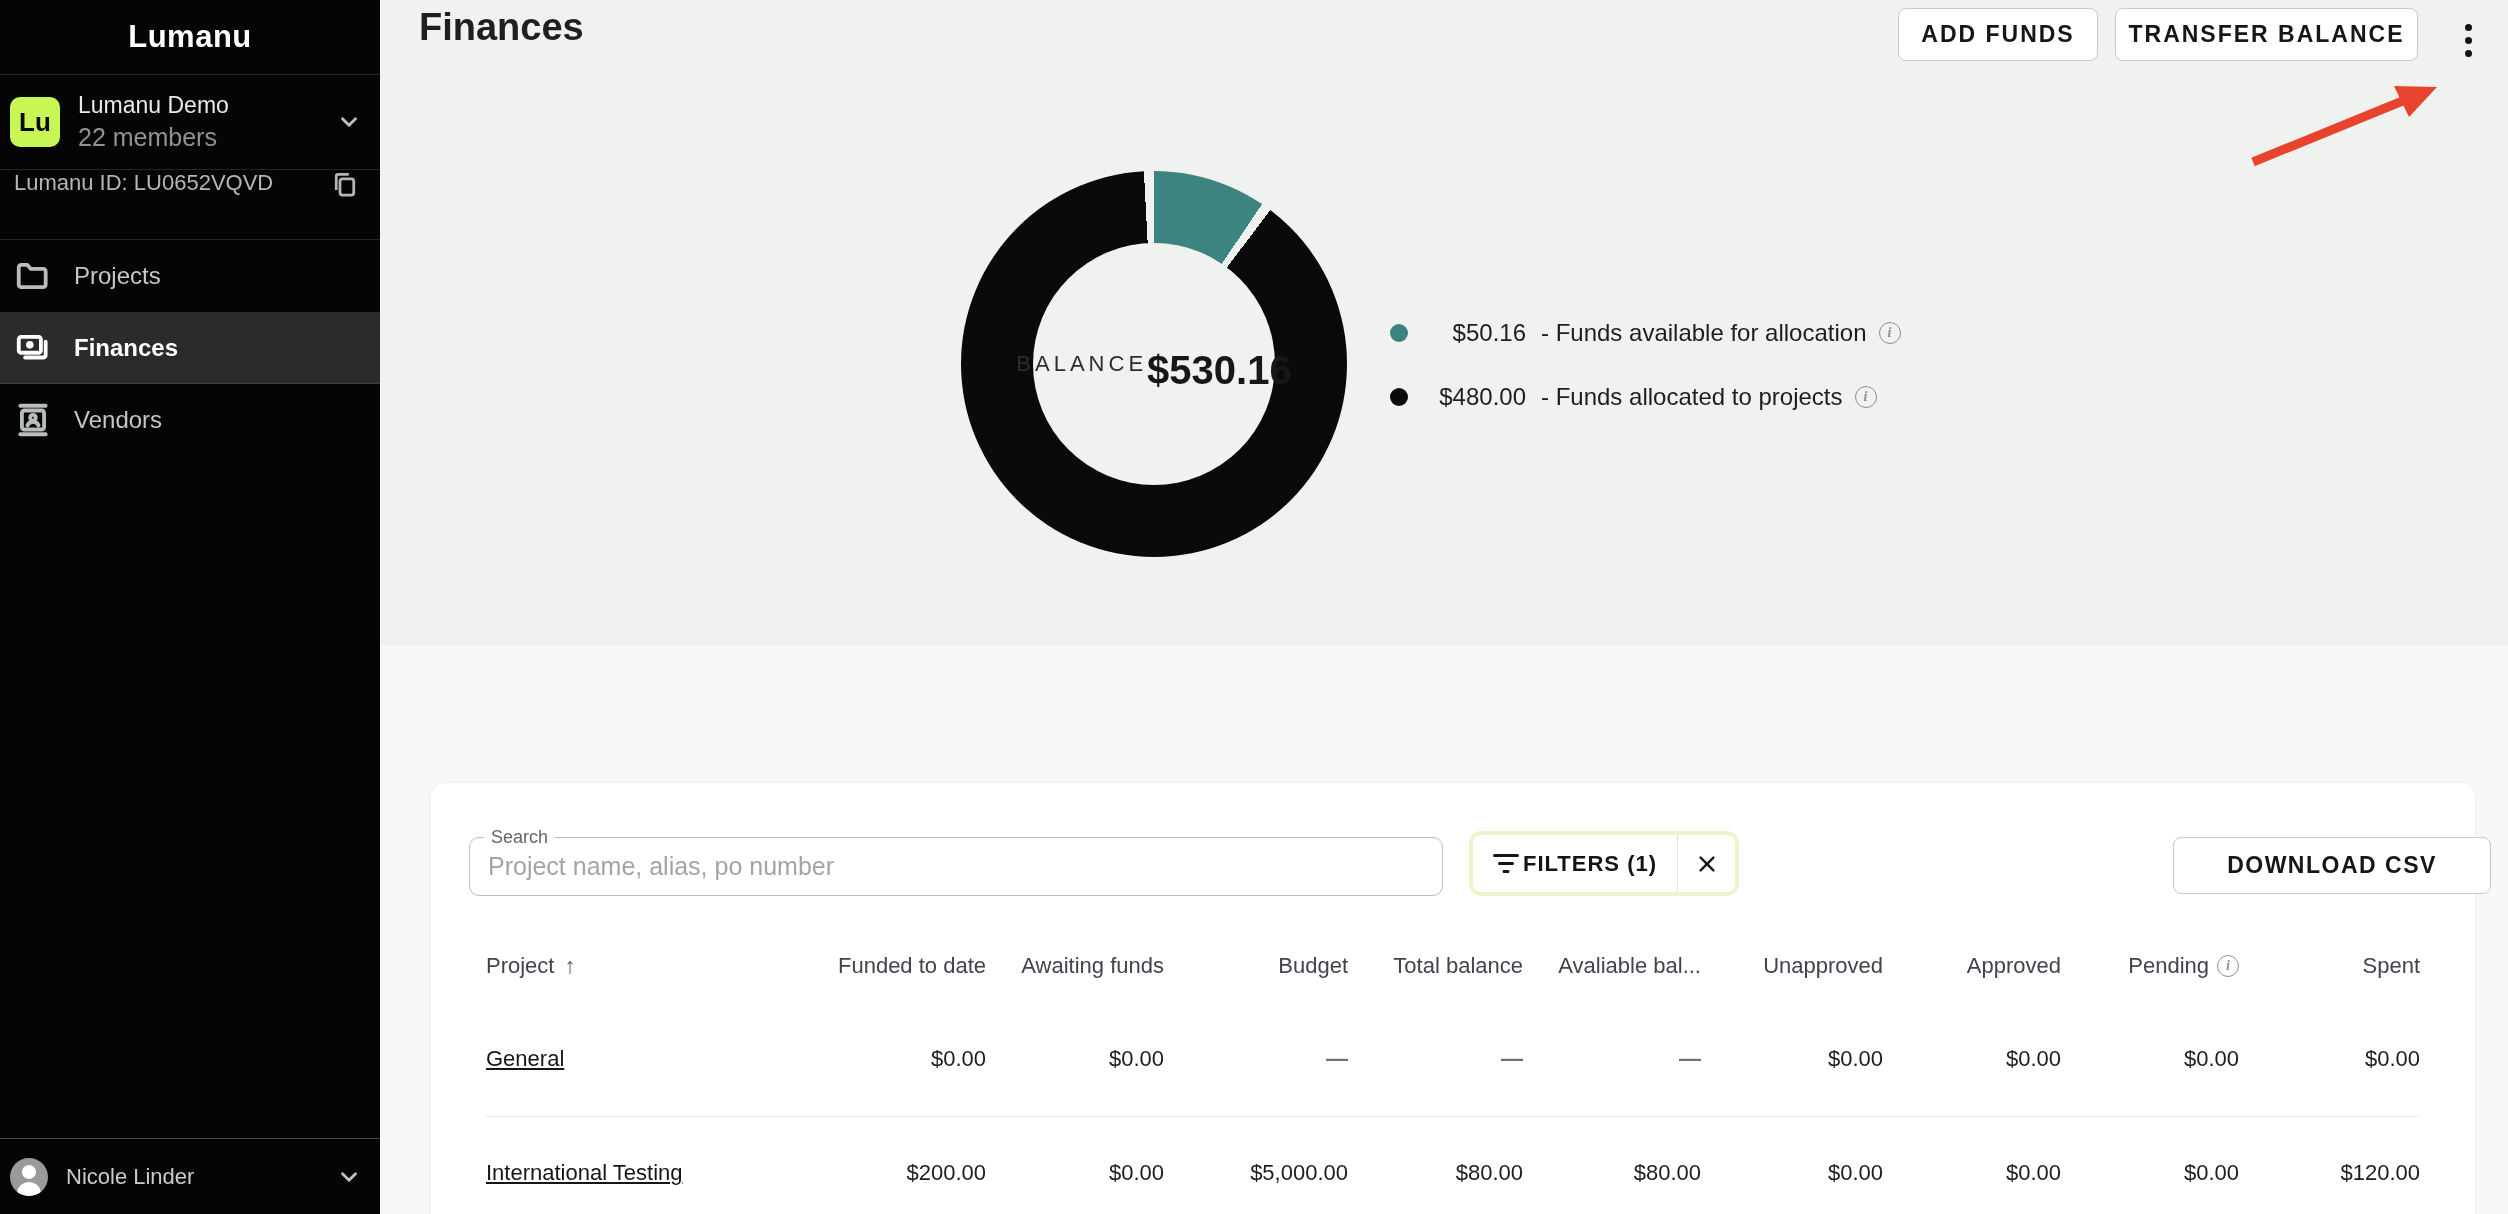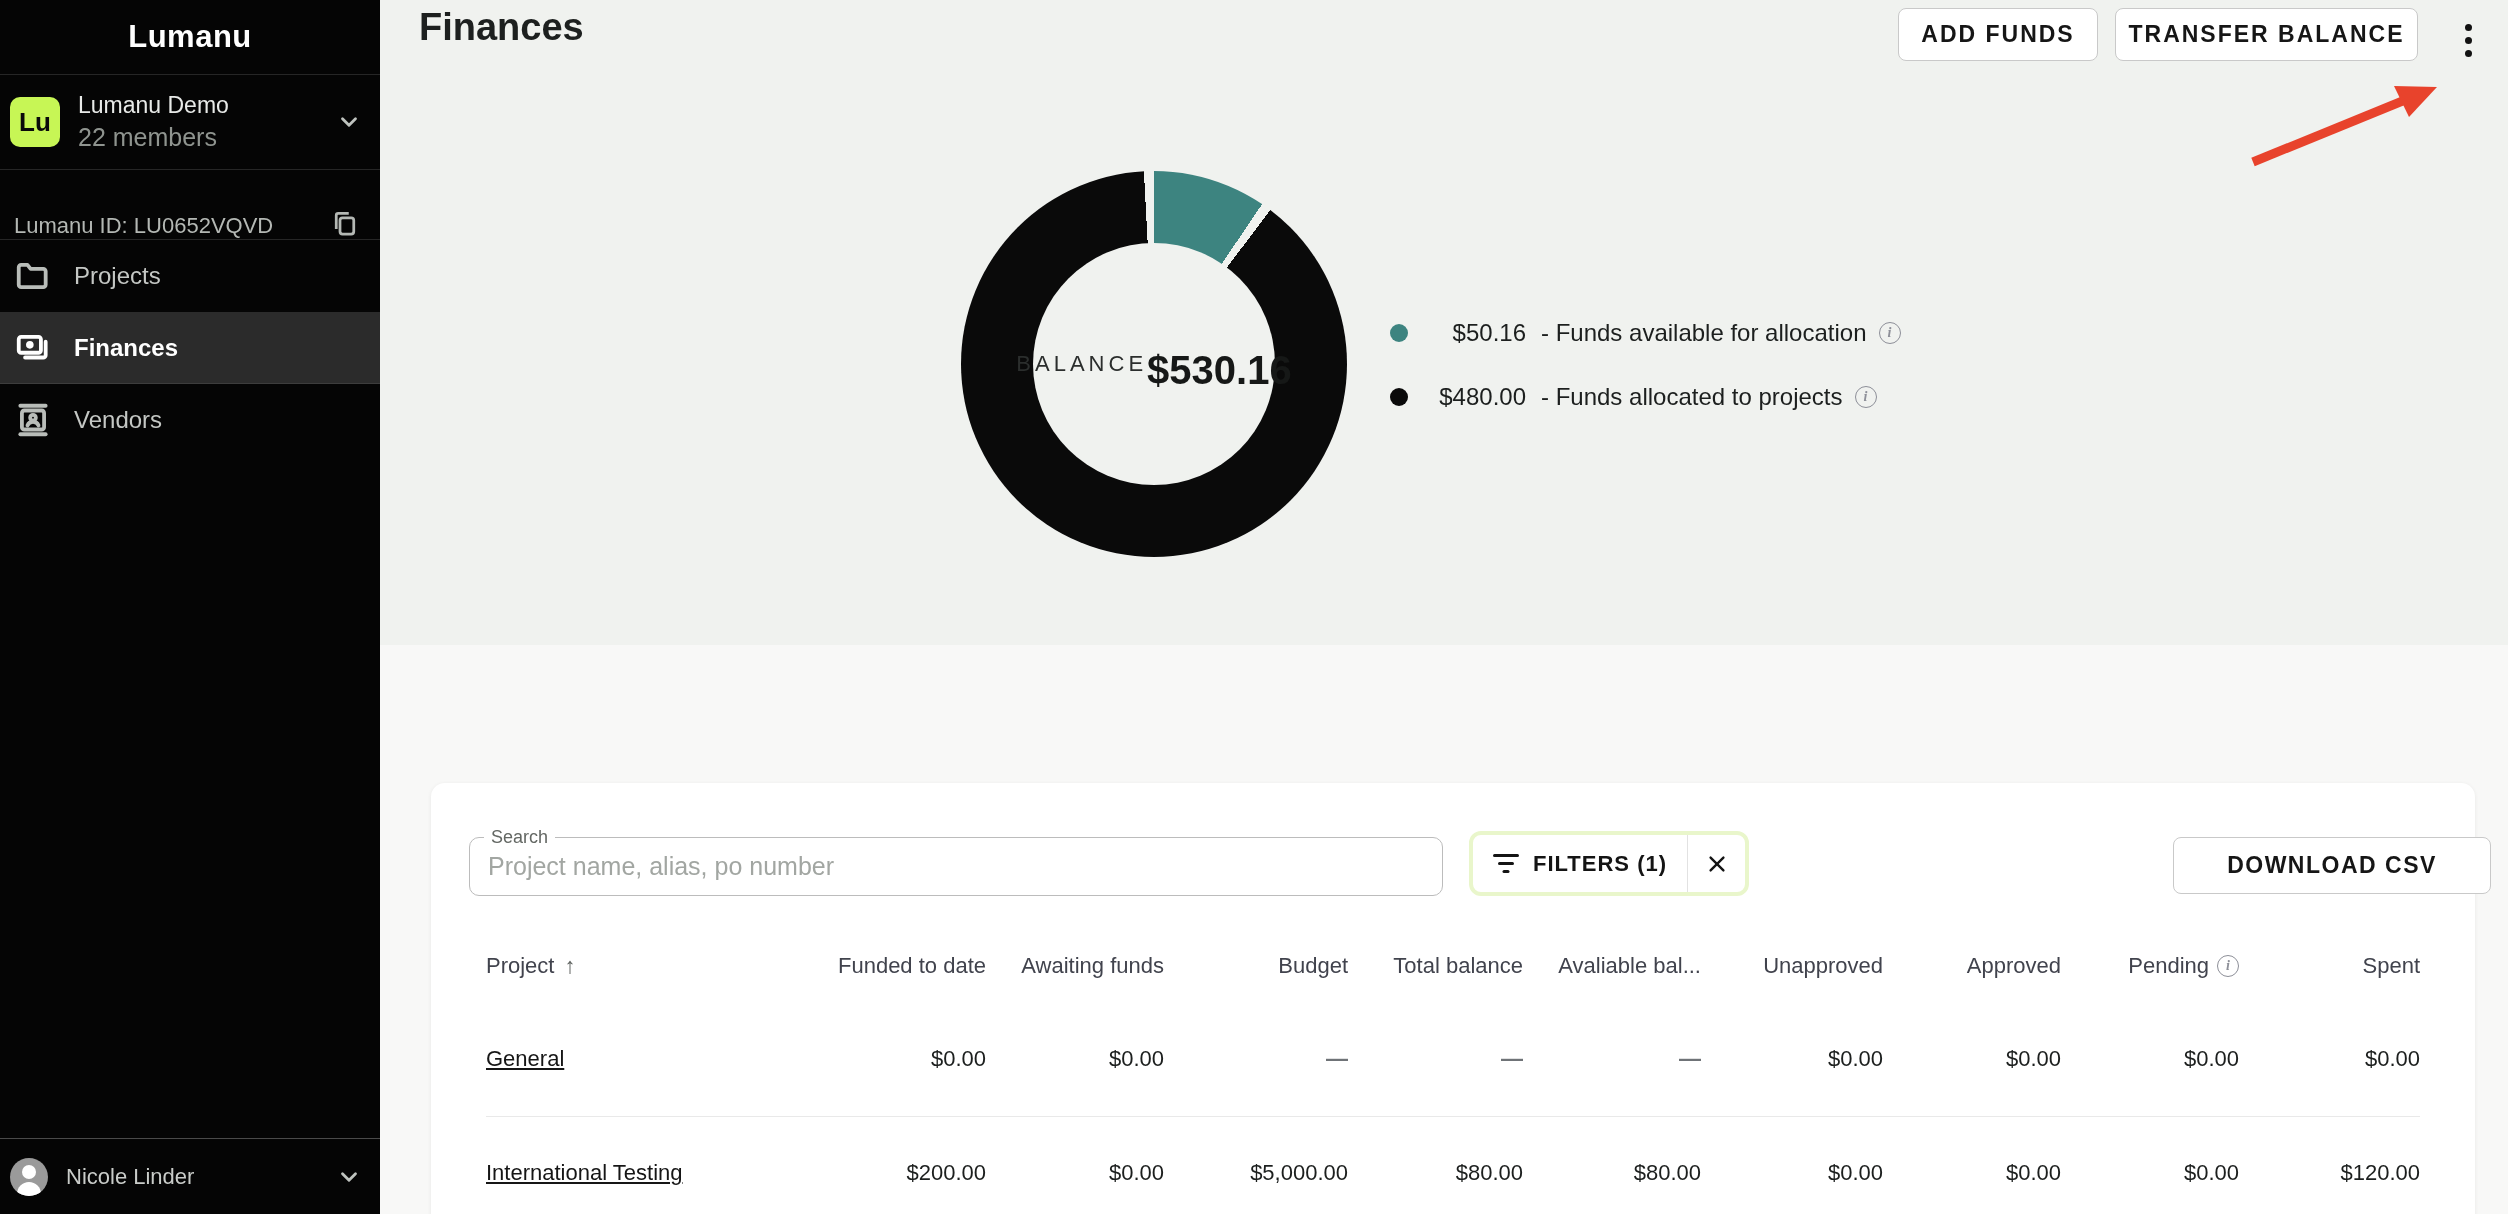--- a/index.html
+++ b/index.html
@@ -7,21 +7,21 @@
 
   
   .sidebar { position:absolute; left:0; top:0; width:380px; height:1214px; background:#050505; color:#e6e8e6; }
   .logo { height:75px; display:flex; align-items:center; justify-content:center; font-size:31px; font-weight:bold; letter-spacing:.5px; color:#fff; border-bottom:1px solid #262626; }
   .org-row { height:95px; display:flex; align-items:center; padding:0 18px 0 10px; border-bottom:1px solid #262626; cursor:pointer; }
   .org-avatar { width:50px; height:50px; border-radius:10px; background:#c7f655; color:#0a0a0a; font-weight:bold; font-size:26px; display:flex; align-items:center; justify-content:center; flex:0 0 auto; }
   .org-texts { margin-left:18px; flex:1; }
   .org-name { font-size:23px; color:#e8eae8; }
   .org-members { font-size:25px; color:#8f948f; margin-top:4px; }
   .chev { width:26px; height:26px; stroke:#bfc3bf; stroke-width:2.6; fill:none; stroke-linecap:round; stroke-linejoin:round; }
-  .id-row { height:70px; display:flex; align-items:flex-end; padding:0 20px 0 14px; border-bottom:1px solid #262626; }
+  .id-row { height:70px; display:flex; align-items:flex-start; padding:0 20px 0 14px; border-bottom:1px solid #262626; }
   .id-text { flex:1; font-size:22px; color:#b4b8b4; }
   .copy-btn { width:30px; height:30px; cursor:pointer; }
   .copy-btn svg { width:30px; height:30px; stroke:#b4b8b4; stroke-width:2.2; fill:none; stroke-linejoin:round; }
   .nav-item { height:72px; display:flex; align-items:center; padding:0 14px; color:#c4c7c4; font-size:24px; cursor:pointer; }
   .nav-item .nicon { width:38px; height:38px; margin-right:22px; }
   .nav-item .nicon svg { width:38px; height:38px; stroke:#b9bdb9; stroke-width:2.4; fill:none; stroke-linecap:round; stroke-linejoin:round; }
   .nav-item.active { background:#2b2b2b; color:#ffffff; font-weight:bold; border-bottom:1px solid #3d3d3d; }
   .nav-item.active .nicon svg { stroke:#ffffff; }
   .user-row { position:absolute; left:0; bottom:0; width:380px; height:76px; border-top:1px solid #4a4a4a; display:flex; align-items:center; padding:0 18px 0 10px; cursor:pointer; }
   .user-avatar { width:38px; height:38px; border-radius:50%; background:#9a9a9a; position:relative; overflow:hidden; flex:0 0 auto; }
@@ -62,21 +62,21 @@
   .tab.active::after { content:""; position:absolute; left:0; right:0; bottom:-20px; height:9px; background:#c7f655; }
 
   
   .card { position:absolute; left:51px; top:138px; width:2044px; height:470px; background:#fff; border-radius:14px; box-shadow:0 1px 4px rgba(0,0,0,.07); }
   .search-field { position:absolute; left:38px; top:54px; width:974px; height:59px; border:1px solid #bcbcbc; border-radius:10px; background:#fff; }
   .search-field .flabel { position:absolute; left:14px; top:-11px; background:#fff; padding:0 7px; font-size:18px; color:#636763; }
   .search-field input { width:100%; height:100%; border:none; outline:none; background:transparent; padding:0 18px; font-size:25px; color:#1c1f1e; font-family:"Liberation Sans", sans-serif; }
   .search-field input::placeholder { color:#a2a6a2; }
 
   .filters-btn { position:absolute; left:1038px; top:48px; height:65px; border:4px solid #e9f6cb; border-radius:12px; background:#fff; display:flex; align-items:stretch; cursor:pointer; }
-  .filters-main { display:flex; align-items:center; padding:0 20px; gap:14px; font-size:22px; font-weight:bold; letter-spacing:1px; color:#141414; }
+  .filters-main { display:flex; align-items:center; padding:0 20px; gap:4px; font-size:22px; font-weight:bold; letter-spacing:1px; color:#141414; }
   .filter-icon { width:26px; height:24px; position:relative; }
   .filter-icon i { position:absolute; left:50%; transform:translateX(-50%); height:3px; background:#141414; border-radius:2px; }
   .filter-icon i:nth-child(1){ top:2px; width:26px; }
   .filter-icon i:nth-child(2){ top:10px; width:16px; }
   .filter-icon i:nth-child(3){ top:18px; width:7px; }
   .filters-x { border-left:1px solid #e2e2e2; width:58px; display:flex; align-items:center; justify-content:center; }
   .filters-x svg { width:22px; height:22px; stroke:#141414; stroke-width:2.6; stroke-linecap:round; }
 
   .csv-btn { position:absolute; left:1742px; top:54px; width:318px; height:57px; letter-spacing:1.5px; }
 

